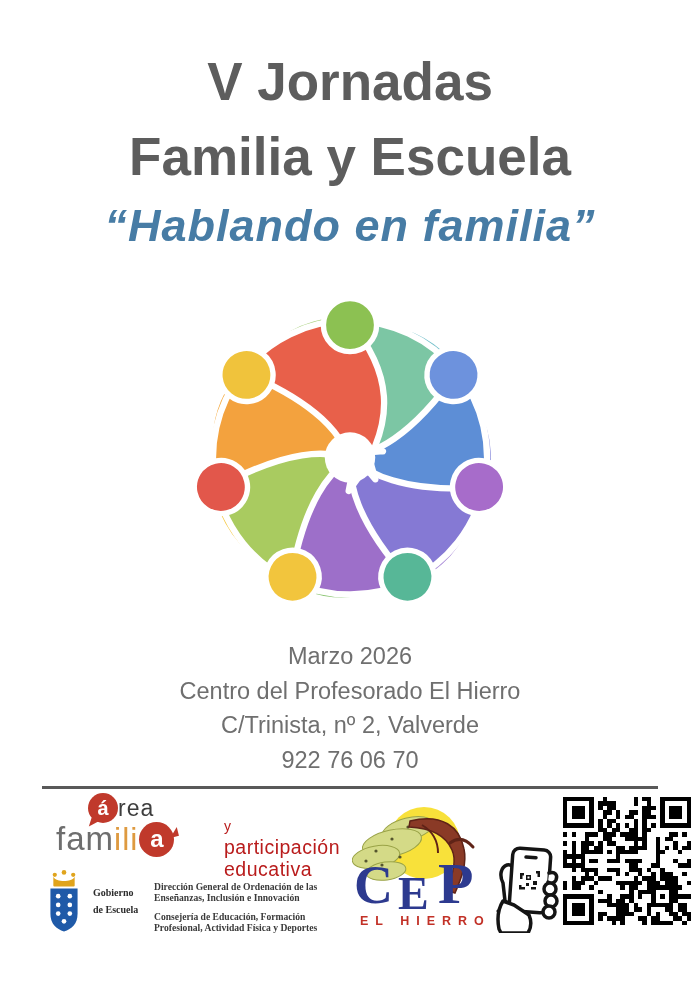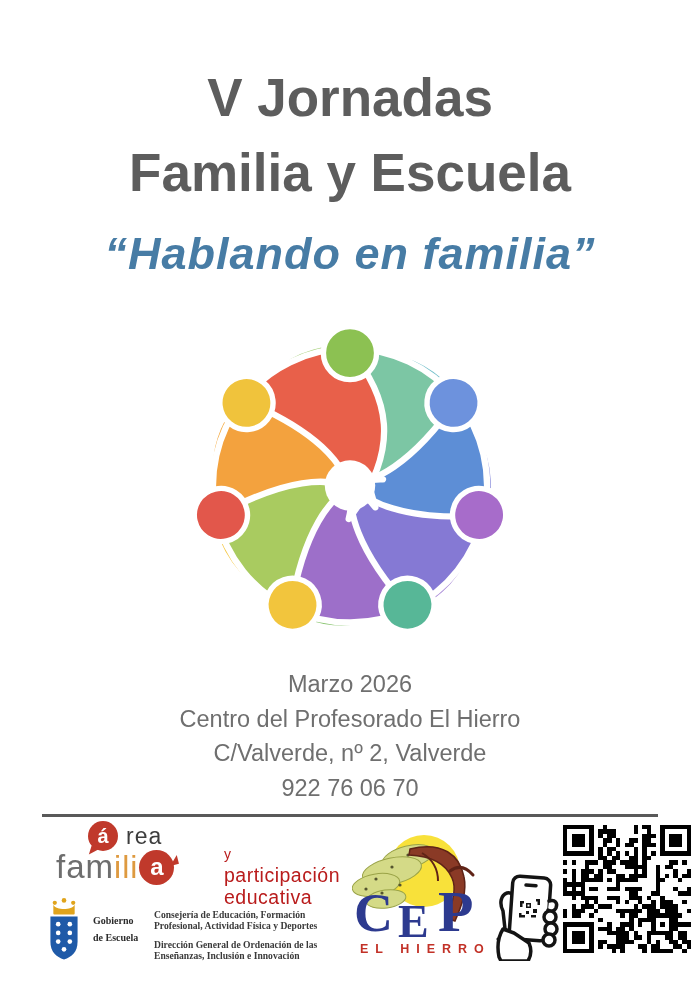--- a/index.html
+++ b/index.html
@@ -1,22 +1,22 @@
 <!DOCTYPE html>
 <html style="--title: #5d5d5d; --subtitle: #477ca5; --details: #6f6f6f; --divider: #595959; --logo_red: #c0392b; --shield_blue: #1f5aa8; --crown_yellow: #e0a41c; --cep_blue: #2d3a8f; --cep_red: #c23127; --sun_yellow: #f8e13a; --foliage_green: #d4da87; --trunk_brown: #8a3a26;"><head>
 <meta charset="utf-8">
 <style>
   html,body{margin:0;padding:0;background:#ffffff;}
   .poster{position:relative;width:700px;height:989px;background:#fff;overflow:hidden;
           font-family:"Liberation Sans",sans-serif;}
 
   
-  .title{margin-top:0;padding-top:60px;text-align:center;color:var(--title);
+  .title{margin-top:0;padding-top:44px;text-align:center;color:var(--title);
          font-size:53px;line-height:75px;font-weight:bold;letter-spacing:0px;}
-  .subtitle{margin-top:18px;text-align:center;color:var(--subtitle);
+  .subtitle{margin-top:6px;text-align:center;color:var(--subtitle);
             font-size:45px;font-weight:bold;font-style:italic;letter-spacing:1px;}
 
   
   .logo-wrap{margin-top:28px;text-align:center;}
 
   
   .details{text-align:center;color:var(--details);
            font-size:23.5px;line-height:34.5px;}
 
   
@@ -28,21 +28,21 @@
 
   
   .af{position:absolute;left:56px;top:4px;width:260px;height:78px;}
   .af-area{position:absolute;left:32px;top:0;display:flex;align-items:center;}
   .af-bubble{position:relative;display:inline-flex;align-items:center;justify-content:center;
              width:30px;height:30px;border-radius:50%;background:var(--logo_red);
              color:#fff;font-size:20px;font-weight:bold;}
   .af-bubble:after{content:"";position:absolute;left:2px;bottom:-5px;width:0;height:0;
              border-left:9px solid var(--logo_red);border-bottom:9px solid transparent;
              transform:rotate(18deg);}
-  .af-area-rest{color:#3d3d3d;font-size:23px;font-weight:500;letter-spacing:1px;padding-left:8px;}
+  .af-area-rest{color:#3d3d3d;font-size:23px;font-weight:500;letter-spacing:1px;padding-left:0;}
   .af-fam{position:absolute;left:0;top:27px;display:flex;align-items:center;font-weight:500;}
   .af-fam-gray{color:#6e6e6e;font-size:33px;letter-spacing:1px;}
   .af-fam-orange{color:#de9a40;font-size:32px;letter-spacing:1px;}
   .af-circle{position:relative;display:inline-flex;align-items:center;justify-content:center;
              width:35px;height:35px;border-radius:50%;background:var(--logo_red);
              color:#fff;font-size:24px;font-weight:bold;margin-left:1px;}
   .af-circle:after{content:"";position:absolute;right:-4px;top:6px;width:0;height:0;
              border-right:9px solid var(--logo_red);border-top:9px solid transparent;
              transform:rotate(-14deg);}
   .af-tag{position:absolute;left:168px;top:22px;color:#b91c1c;line-height:21px;font-weight:500;}
@@ -102,21 +102,21 @@
         <circle cx="0" cy="-147" r="29.5" fill="#57b797" transform="rotate(154.29)" stroke="#ffffff" stroke-width="6" stroke-linejoin="round"></circle>
         <circle cx="0" cy="-147" r="29.5" fill="#f2c53d" transform="rotate(205.71)" stroke="#ffffff" stroke-width="6" stroke-linejoin="round"></circle>
         <circle cx="0" cy="-147" r="29.5" fill="#e2574b" transform="rotate(257.14)" stroke="#ffffff" stroke-width="6" stroke-linejoin="round"></circle>
         <circle cx="0" cy="-147" r="29.5" fill="#f0c33c" transform="rotate(308.57)" stroke="#ffffff" stroke-width="6" stroke-linejoin="round"></circle>
       </svg>
   </div>
 
   <div class="details">
     <div>Marzo 2026</div>
     <div>Centro del Profesorado El Hierro</div>
-    <div>C/Valverde, nº 2, Valverde</div>
+    <div>C/Trinista, nº 2, Valverde</div>
     <div>922 76 06 70</div>
   </div>
 
   <hr class="divider">
 
   <div class="footer">
 
     <div class="af">
       <div class="af-area">
         <span class="af-bubble">á</span>
@@ -154,26 +154,26 @@
         </g>
       </svg>
       <div class="gob-text">
         <div>Gobierno</div>
         <div>de Escuela</div>
       </div>
     </div>
 
     <div class="consejeria">
       <p>
+        <span>Dirección General de Ordenación de las</span><br>
+        <span>Enseñanzas, Inclusión e Innovación</span>
+      </p>
+      <p>
         <span>Consejería de Educación, Formación</span><br>
         <span>Profesional, Actividad Física y Deportes</span>
-      </p>
-      <p>
-        <span>Dirección General de Ordenación de las</span><br>
-        <span>Enseñanzas, Inclusión e Innovación</span>
       </p>
     </div>
 
     <svg class="cep" width="142" height="130" viewBox="0 0 142 130" aria-hidden="true">
       <circle cx="72" cy="42" r="36" fill="var(--sun_yellow)"></circle>
       <g fill="var(--foliage_green)" stroke="#9aa347" stroke-width="1">
         <ellipse cx="56" cy="28" rx="26" ry="11" transform="rotate(-14 56 28)"></ellipse>
         <ellipse cx="40" cy="42" rx="30" ry="13" transform="rotate(-12 40 42)"></ellipse>
         <ellipse cx="24" cy="56" rx="24" ry="11" transform="rotate(-10 24 56)"></ellipse>
         <ellipse cx="34" cy="70" rx="20" ry="9" transform="rotate(-8 34 70)"></ellipse>

